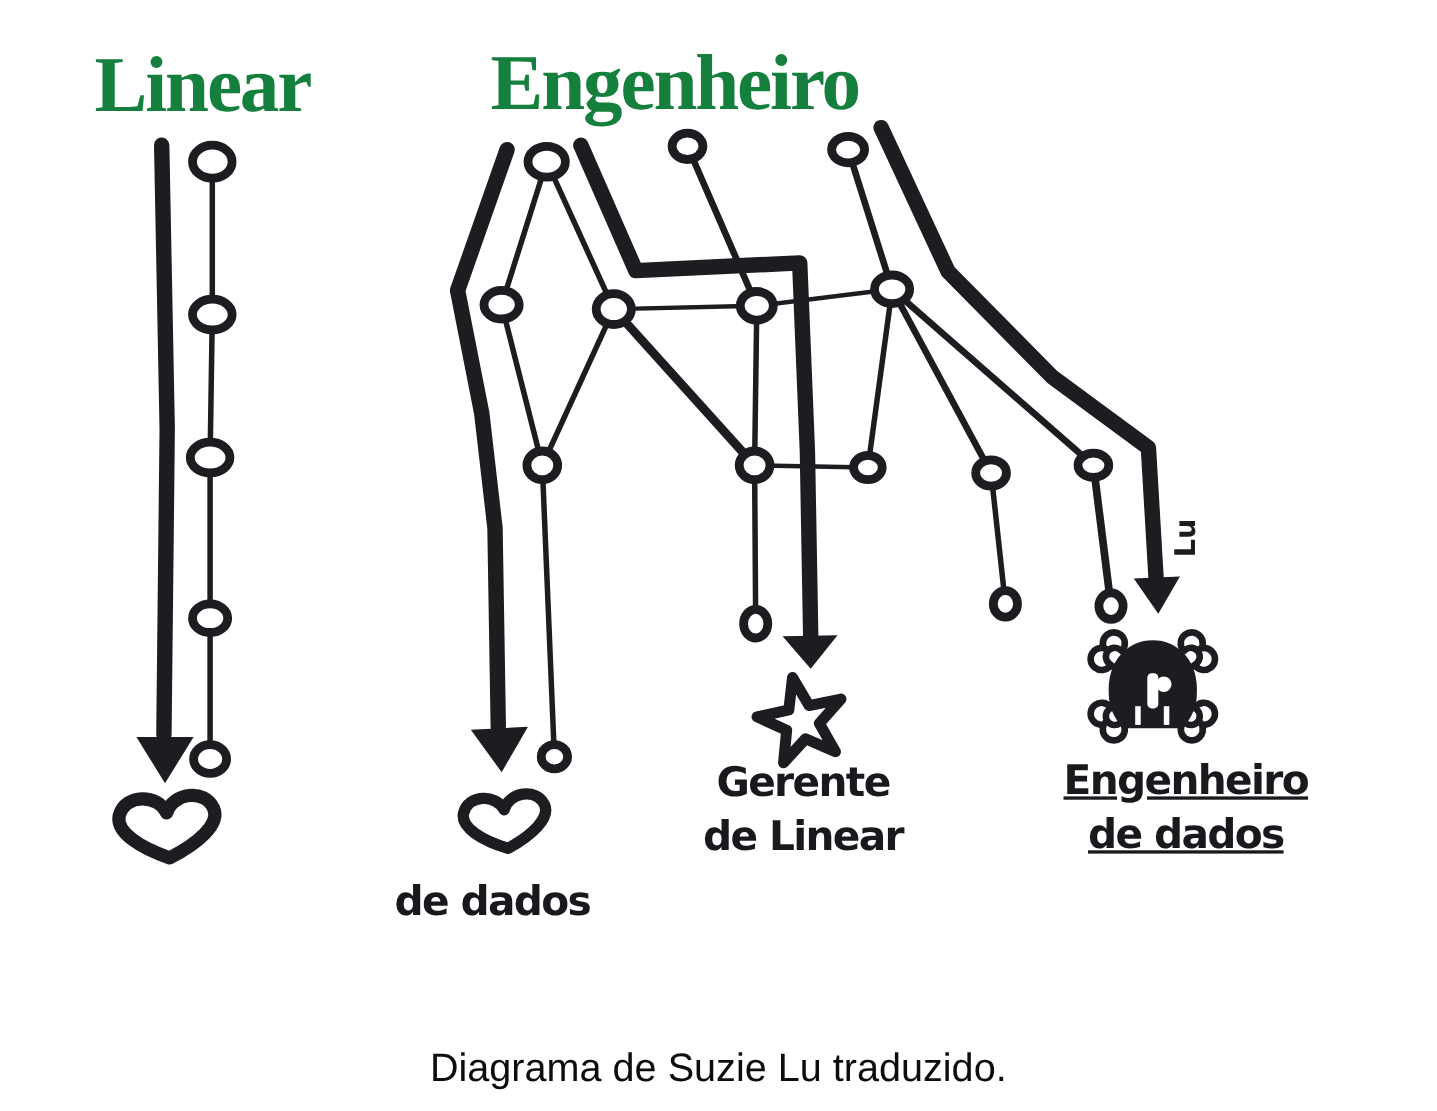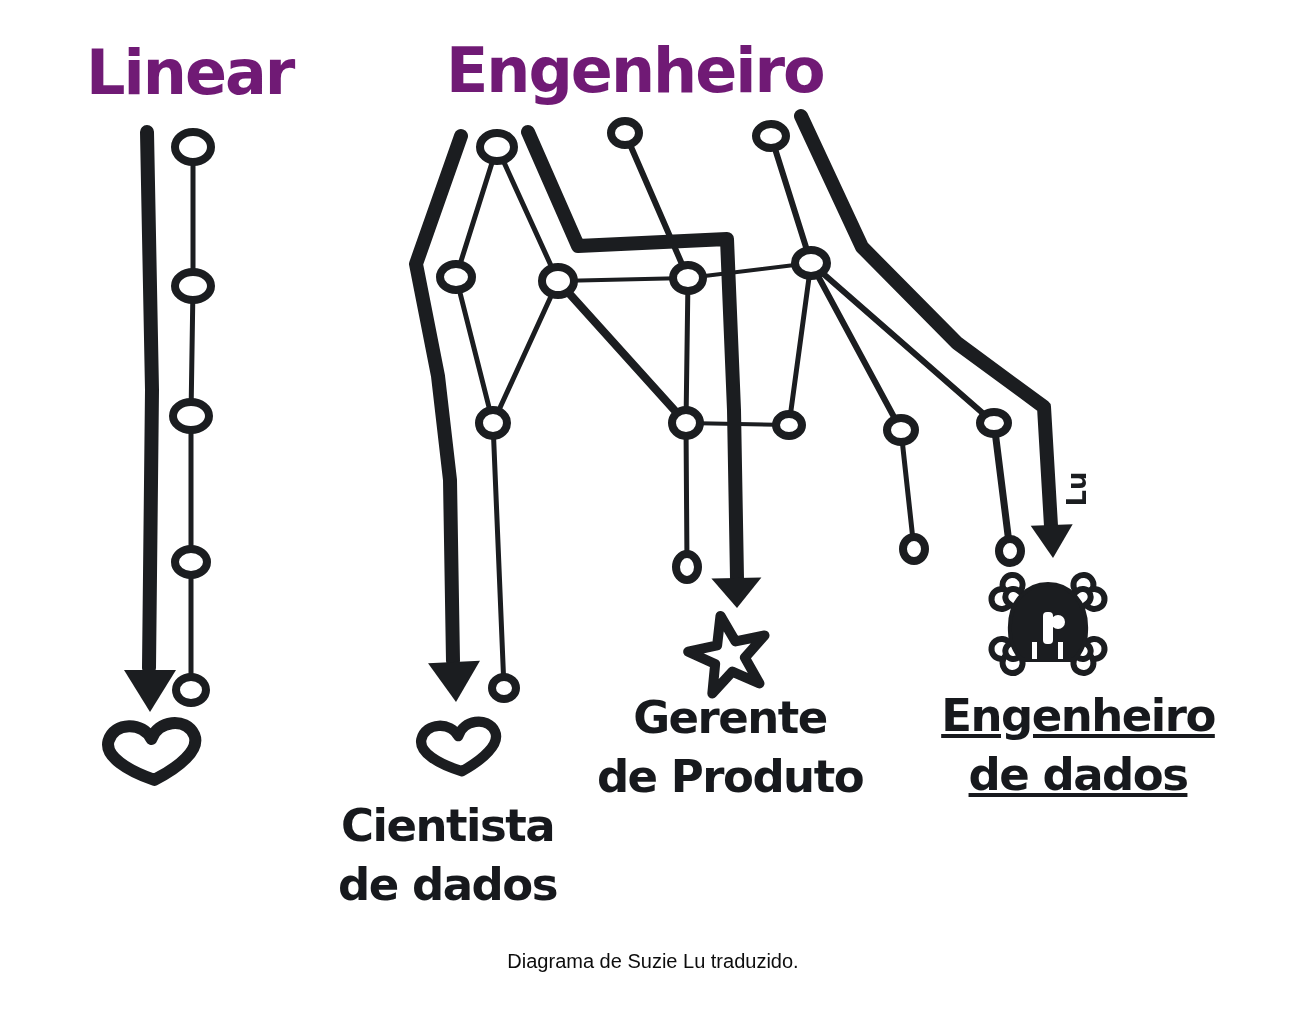--- a/index.html
+++ b/index.html
@@ -8,46 +8,47 @@
     width:1306px;height:1010px;
     background:#ffffff;
     overflow:hidden;
     font-family:"DejaVu Sans",sans-serif;
     color:#17191d;
   }
   .stage svg{position:absolute;left:0;top:0;width:1306px;height:1010px;}
   .title{
     position:absolute;
     font-weight:bold;
-    font-size:62px;
+    font-size:72px;
     letter-spacing:-2px;
-    color:#701a75;
+    color:#15803d;
     white-space:nowrap;
+    font-family:Liberation Serif, serif;
   }
   .title-linear{left:86px;top:36px;}
   .title-ramificada{left:446px;top:34px;}
   .branch-label{
     position:absolute;
     font-weight:bold;
-    font-size:45px;
+    font-size:37px;
     letter-spacing:-1.5px;
     line-height:1.32;
     text-align:center;
     color:#17191d;
   }
   .label-cientista{left:290px;top:796px;width:315px;}
   .label-gerente{left:565px;top:688px;width:330px;}
   .label-engenheiro{left:913px;top:686px;width:330px;text-decoration:underline;}
   .caption{
     position:absolute;
     left:0;top:950px;width:100%;
     text-align:center;
     font-family:"Liberation Sans",sans-serif;
     font-weight:400;
-    font-size:20px;
+    font-size:36px;
     color:#0d0d0d;
   }
 </style>
 </head>
 <body>
 
 <div class="stage">
 
   <svg id="diagram-svg" xmlns="http://www.w3.org/2000/svg" viewBox="0 0 1306 1010">
       <g>
@@ -144,27 +145,26 @@
         <rect x="10" y="18" width="5" height="17" fill="#ffffff"></rect>
       </g>
       <text transform="translate(1086,489) rotate(-90)" fill="#1b1d20" font-family="&quot;DejaVu Sans&quot;,sans-serif" font-size="26" font-weight="bold" text-anchor="middle">Lu</text>
     </svg>
 
   <div class="title title-linear">Linear</div>
 
   <div class="title title-ramificada">Engenheiro</div>
 
   <div class="branch-label label-cientista">
-    <div>Cientista</div>
     <div>de dados</div>
   </div>
 
   <div class="branch-label label-gerente">
     <div>Gerente</div>
-    <div>de Produto</div>
+    <div>de Linear</div>
   </div>
 
   <div class="branch-label label-engenheiro">
     <div>Engenheiro</div>
     <div>de dados</div>
   </div>
 
   <div class="caption">Diagrama de Suzie Lu traduzido.</div>
 
 </div>

